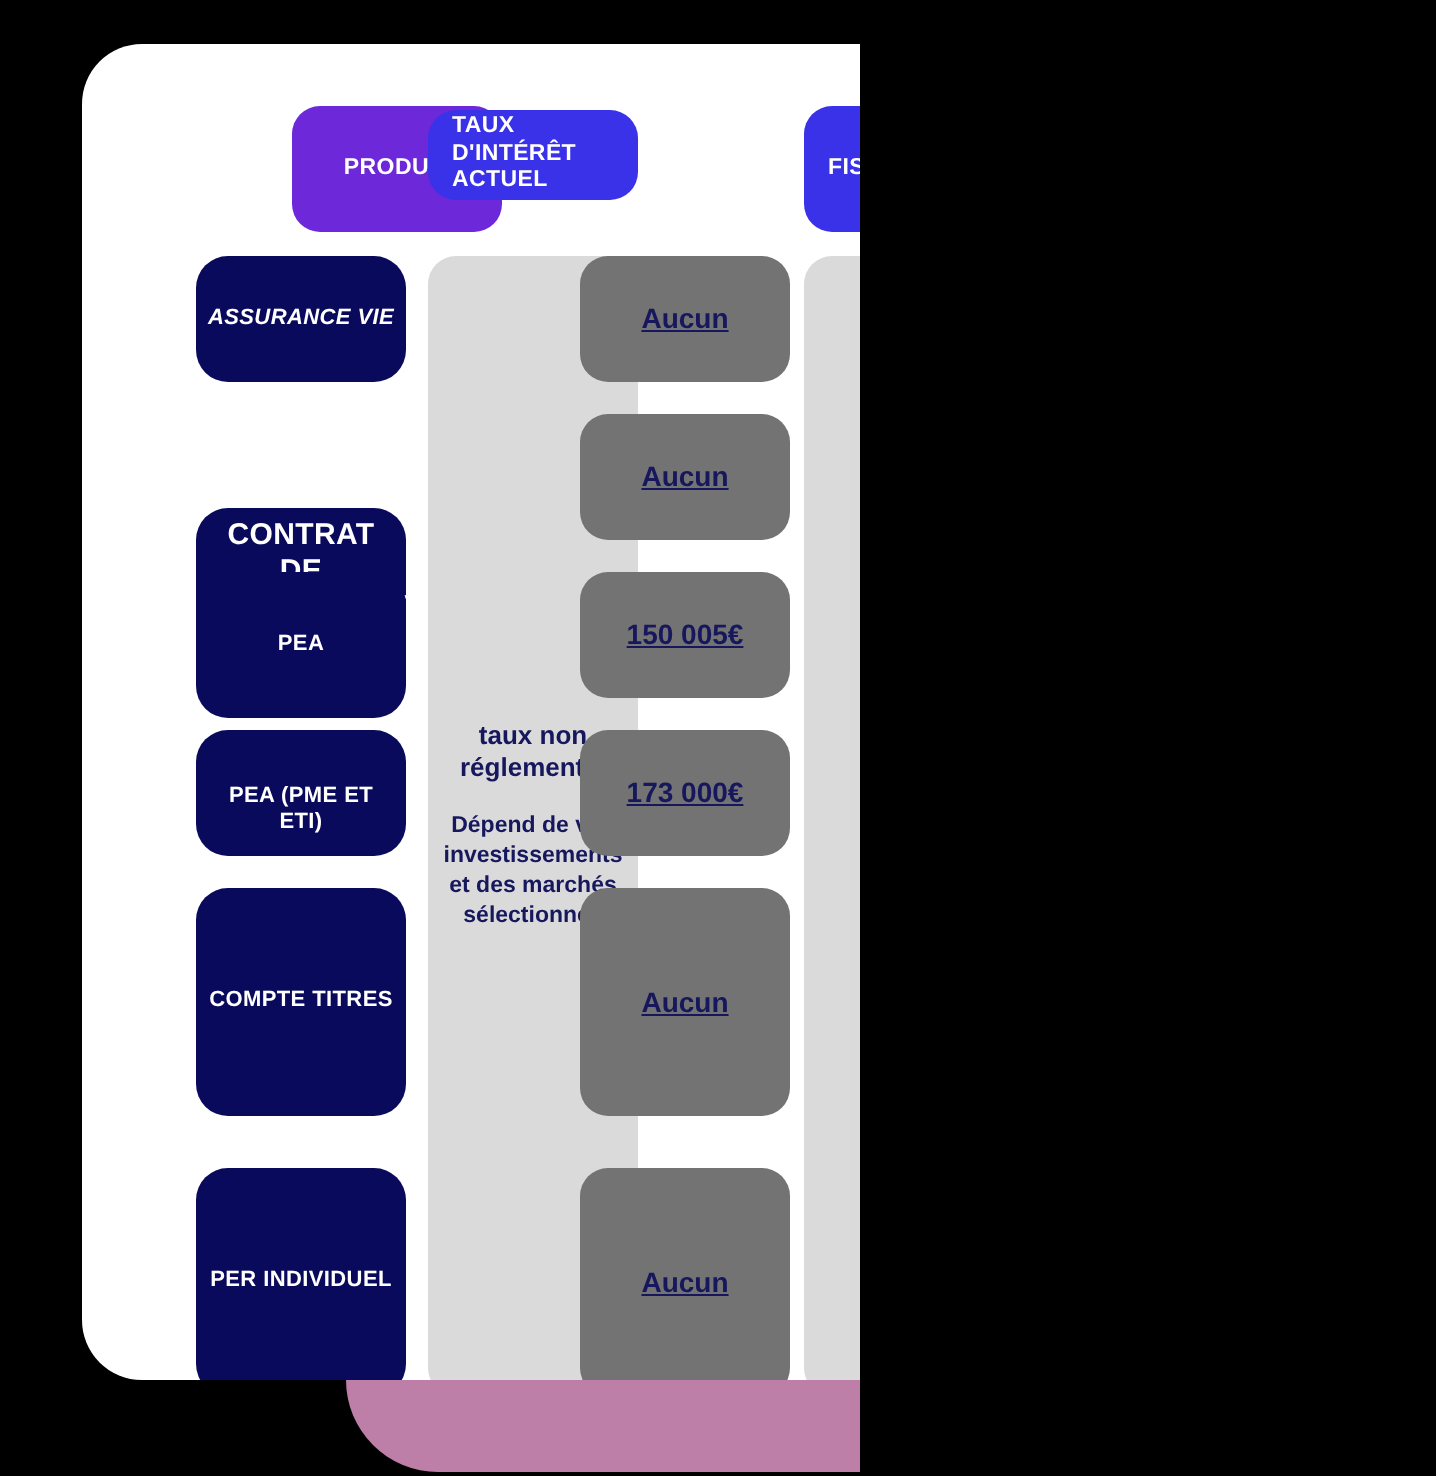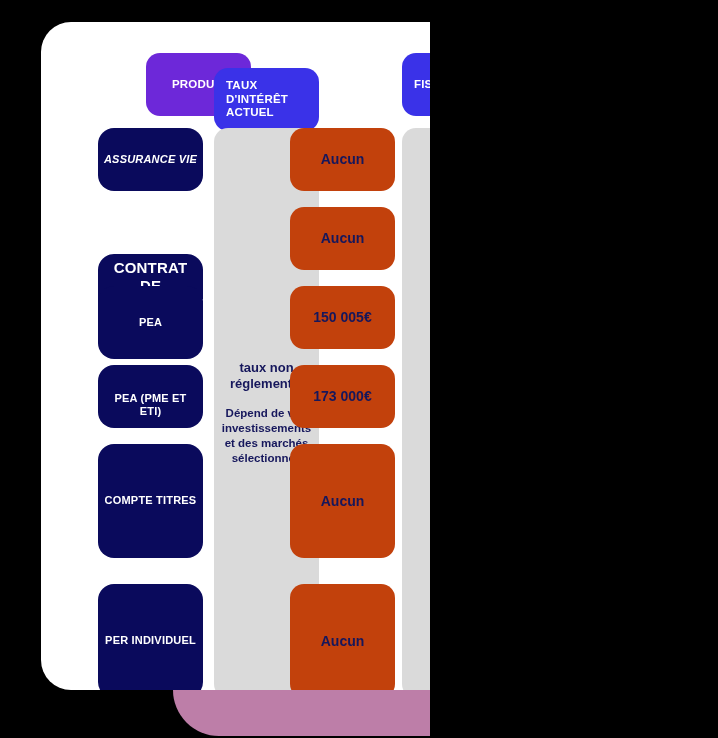--- a/index.html
+++ b/index.html
@@ -96,25 +96,26 @@
     color: #ffffff;
     font-size: 11px;
     font-weight: 700;
     letter-spacing: 0.2px;
     text-transform: uppercase;
     border-radius: 16px;
   }
 
   
   .value {
-    background: #c2410c;
+    background: #737373;
     color: #16175c;
     font-size: 14px;
     font-weight: 600;
     border-radius: 14px;
+    text-decoration: underline;
   }
 
   
   .rate-cell {
     background: #dadada;
     color: #16175c;
     border-radius: 14px;
     flex-direction: column;
     padding: 0 6px;
   }
@@ -153,21 +154,21 @@
   <div id="pink-shape"></div>
 </div>
 
 <div id="card">
   <div class="grid">
 
     <div class="cell head head-produit" style="left:57px; top:31px; width:105px; height:63px;">
       <span>PRODUIT</span>
     </div>
 
-    <div class="cell head head-blue" style="left:173px; top:46px; width:105px; height:63px;">
+    <div class="cell head head-blue" style="left:173px; top:33px; width:105px; height:45px;">
       <span>TAUX D'INTÉRÊT ACTUEL</span>
     </div>
 
 
     <div class="cell head head-blue" style="left:361px; top:31px; width:105px; height:63px;">
       <span>FISC</span>
     </div>
 
     <div class="cell product" style="left:57px; top:106px; width:105px; height:63px;font-style:italic;">
       <span>ASSURANCE VIE</span>

